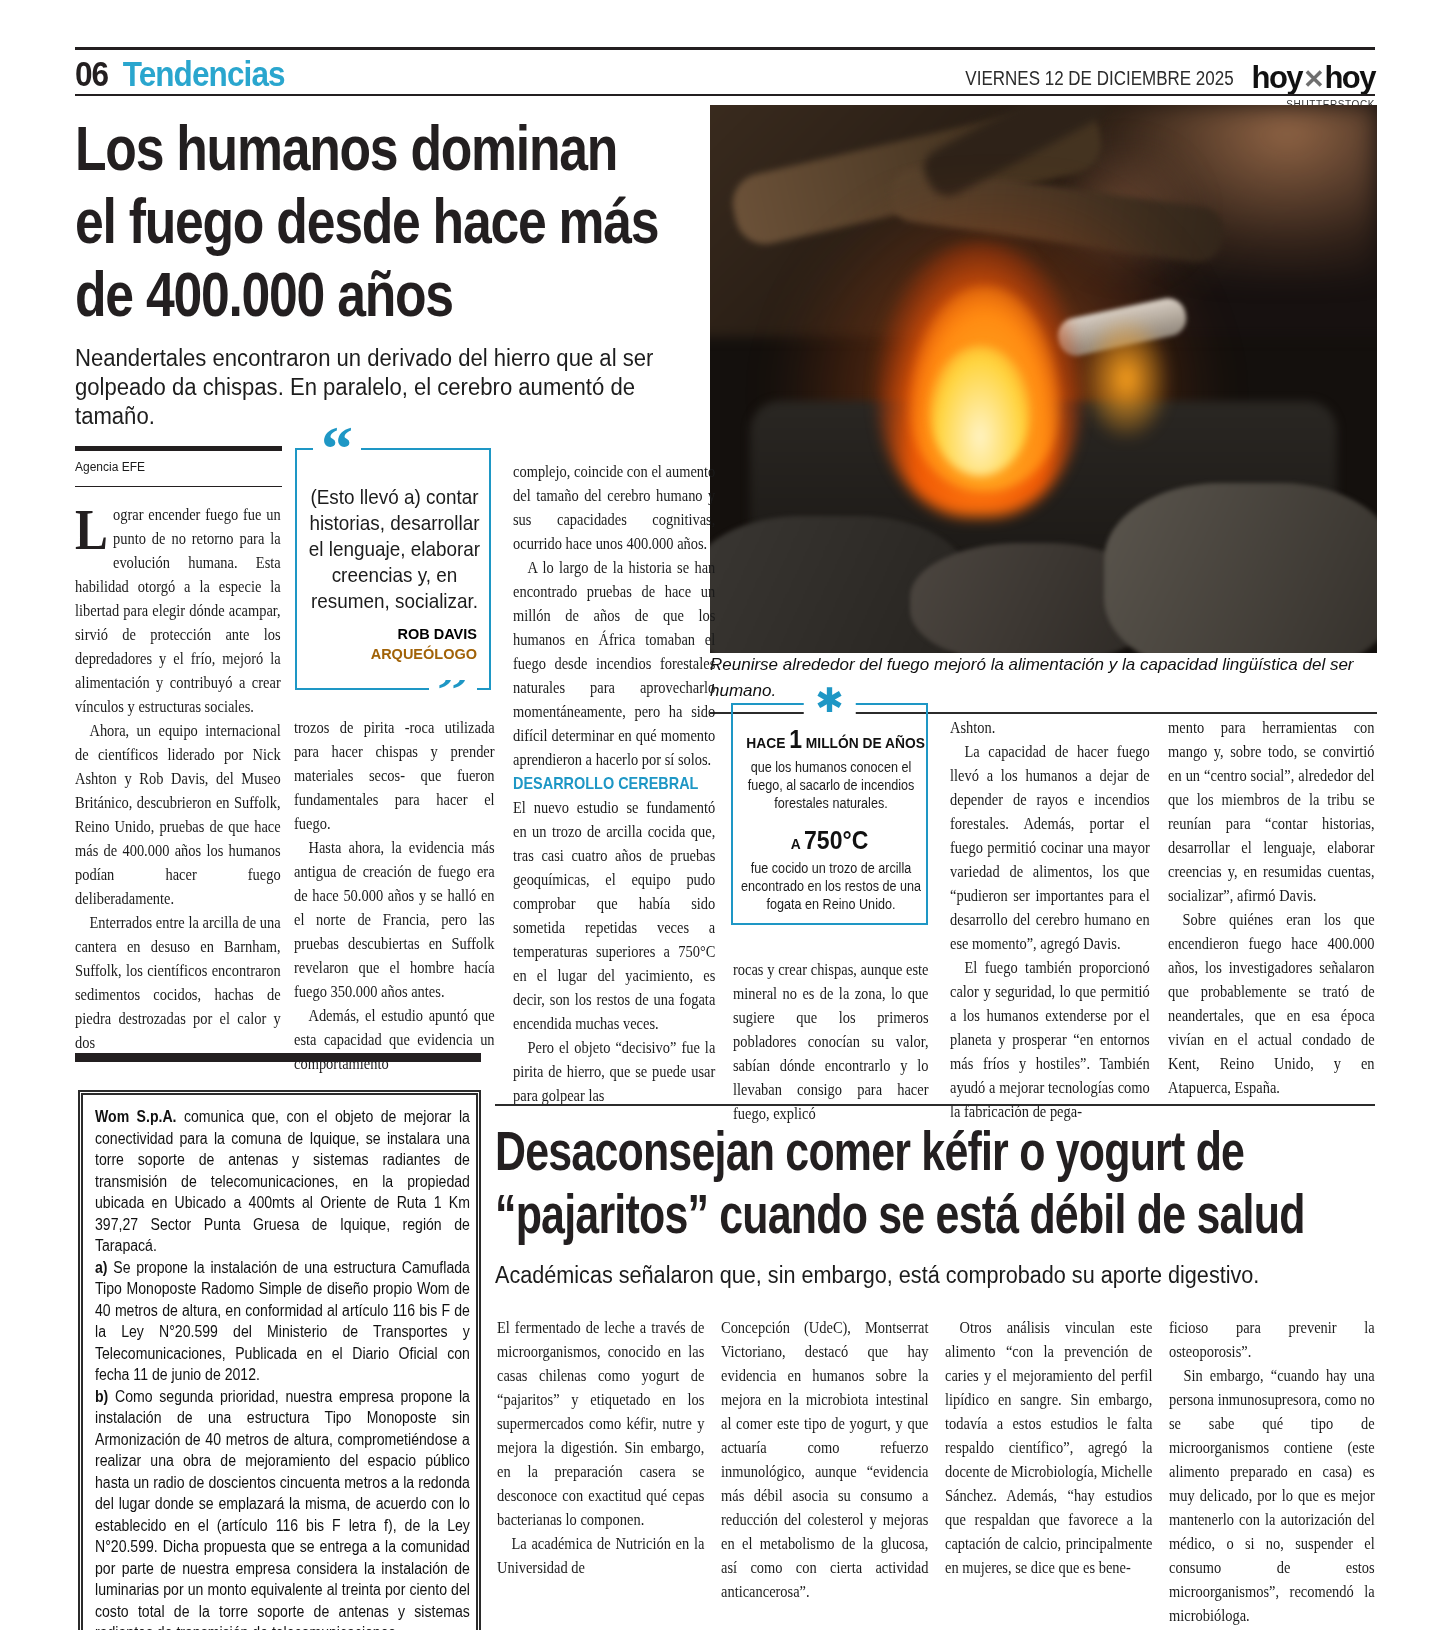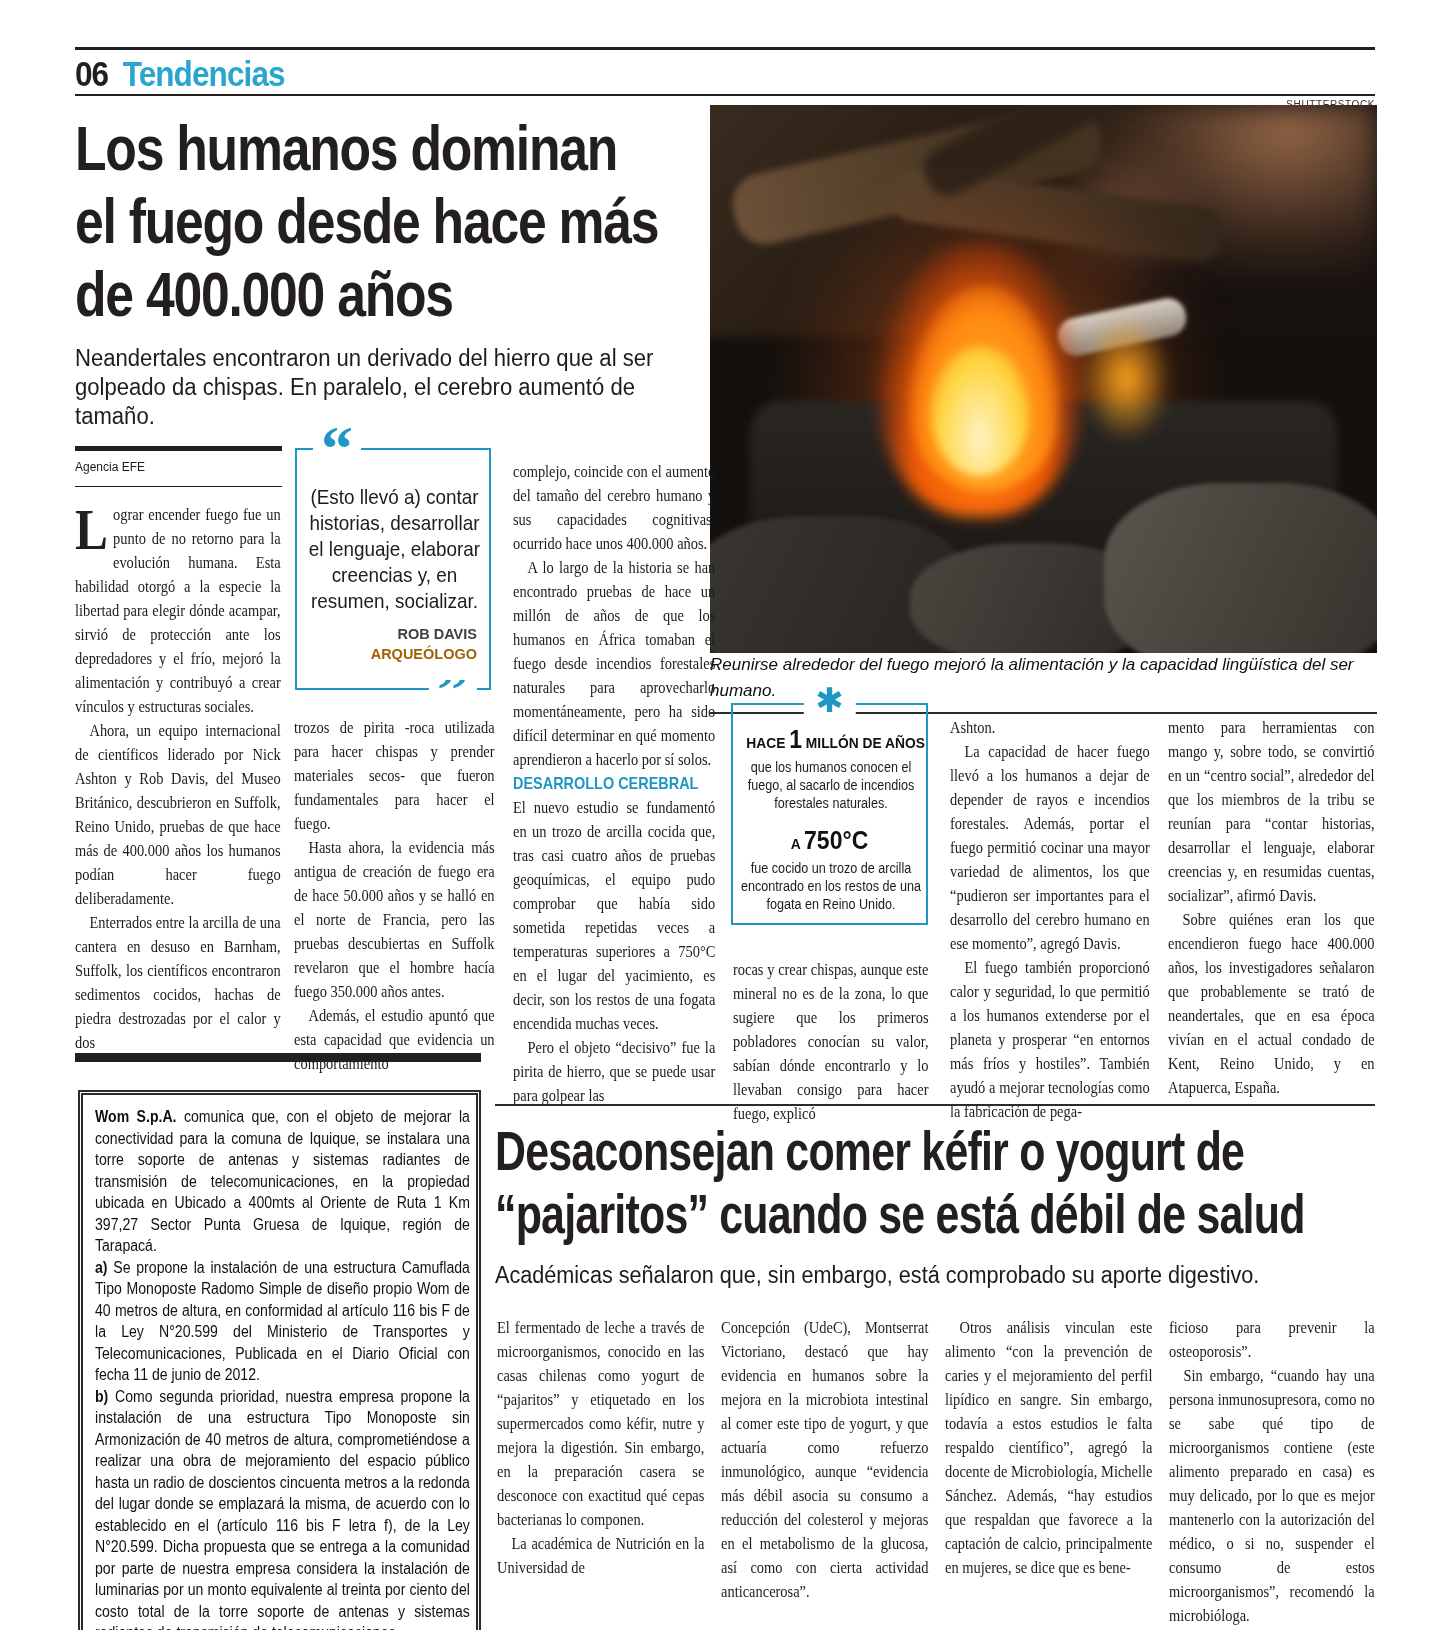--- a/index.html
+++ b/index.html
@@ -29,21 +29,21 @@
           padding:9px 0 12px;font-size:12px;color:#1b1b1b;}
 
   
   .quotebox{position:absolute;left:295px;top:448px;width:196px;height:242px;border:2px solid #1e97c5;box-sizing:border-box;}
   .q-open{position:absolute;top:-20px;left:16px;background:#fff;color:#1e97c5;padding:0 8px;
           font:bold 64px/38px "Liberation Serif",serif;}
   .q-close{position:absolute;bottom:-16px;right:12px;background:#fff;color:#1e97c5;padding:0 8px;
            font:bold 64px/20px "Liberation Serif",serif;height:24px;overflow:hidden;}
   .q-text{margin:34px 6px 0;text-align:center;font-size:21px;line-height:26px;color:#1c1c1c;
           transform:scaleX(0.9);transform-origin:50% 0;width:205px;margin-left:-5px;}
-  .q-author{position:absolute;right:12px;bottom:46px;text-align:right;font-size:14.5px;font-weight:bold;color:#404040;}
+  .q-author{position:absolute;right:12px;bottom:46px;text-align:right;font-size:14.5px;font-weight:bold;color:#000000;}
   .q-role{position:absolute;right:12px;bottom:26px;text-align:left;font-size:14.5px;font-weight:bold;color:#a16207;}
 
   
   .photo{position:absolute;left:710px;top:105px;width:667px;height:548px;background:#14100d;overflow:hidden;}
   .photo div{position:absolute;}
   .ph-top{top:-20px;left:-20px;width:110%;height:46%;background:linear-gradient(135deg,#3b2c1f 0%,#241a12 45%,#171110 75%);filter:blur(6px);}
   .ph-hand1{top:0;right:0;width:45%;height:32%;background:radial-gradient(ellipse at 70% 15%,rgba(173,120,82,.8),rgba(96,64,42,.35) 55%,transparent 78%);filter:blur(12px);}
   .ph-hand2{top:6%;right:26%;width:24%;height:26%;background:radial-gradient(ellipse,rgba(150,100,70,.55),transparent 70%);filter:blur(14px);}
   .ph-log1{top:6%;left:3%;width:56%;height:13%;background:linear-gradient(90deg,#6b5138,#443320 70%);border-radius:30px;transform:rotate(-13deg);filter:blur(3px);}
   .ph-log2{top:15%;left:27%;width:50%;height:10%;background:linear-gradient(90deg,#58422c,#33261a);border-radius:24px;transform:rotate(8deg);filter:blur(3px);}
@@ -103,20 +103,24 @@
 </style>
 </head>
 <body>
 
 <div class="page">
 
   <div class="rule-top"></div>
   <div class="hdr-left">
     <span class="pagenum">06</span><span class="section">Tendencias</span>
   </div>
+  <div class="hdr-right">
+    <span class="date">VIERNES 12 DE DICIEMBRE 2025</span>
+    <span class="logo"><span>hoy</span><span class="logo-x">✕</span><span>hoy</span></span>
+  </div>
   <div class="rule-bot"></div>
   <div class="credit">SHUTTERSTOCK</div>
 
   <div class="headline">
     <div>Los humanos dominan</div>
     <div>el fuego desde hace más</div>
     <div>de 400.000 años</div>
   </div>
   <div class="subtitle">Neandertales encontraron un derivado del hierro que al ser golpeado da chispas. En paralelo, el cerebro aumentó de tamaño.</div>
   <div class="byline">Agencia EFE</div>

